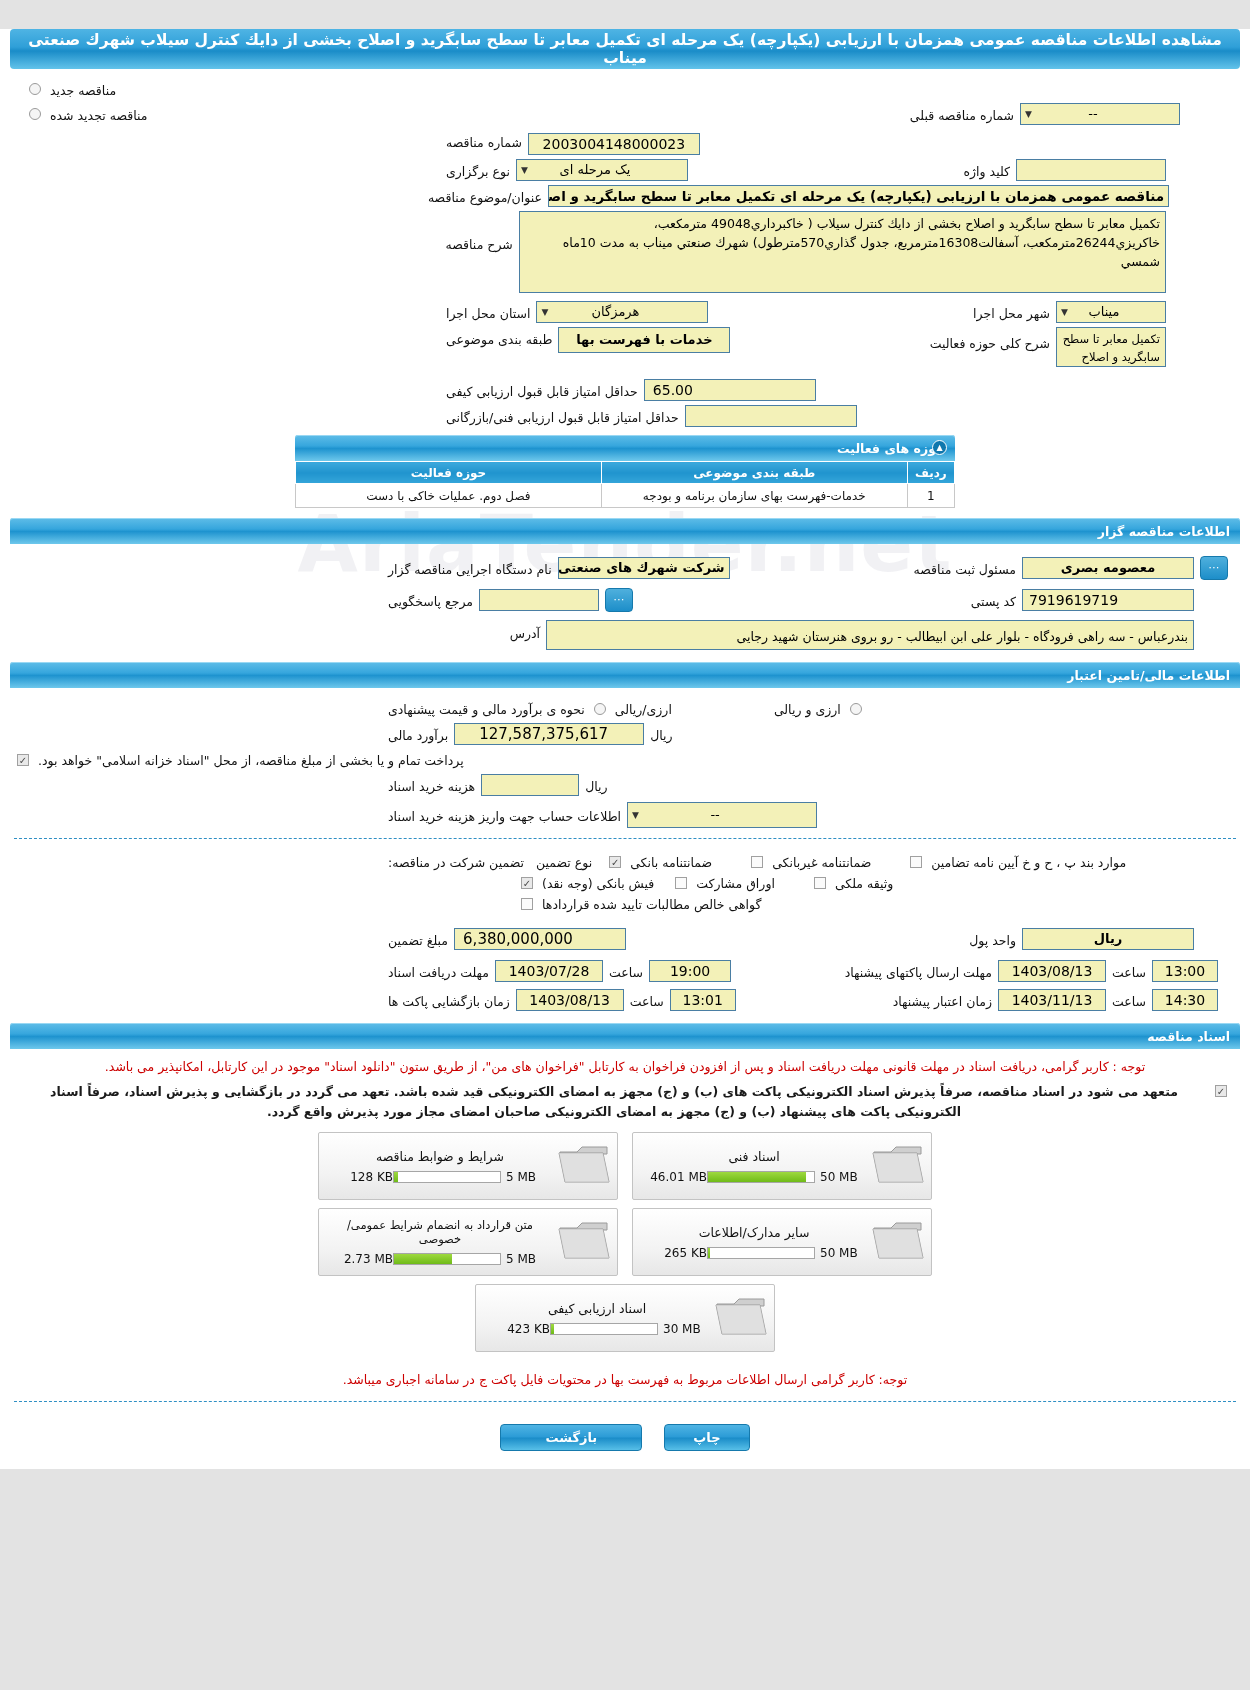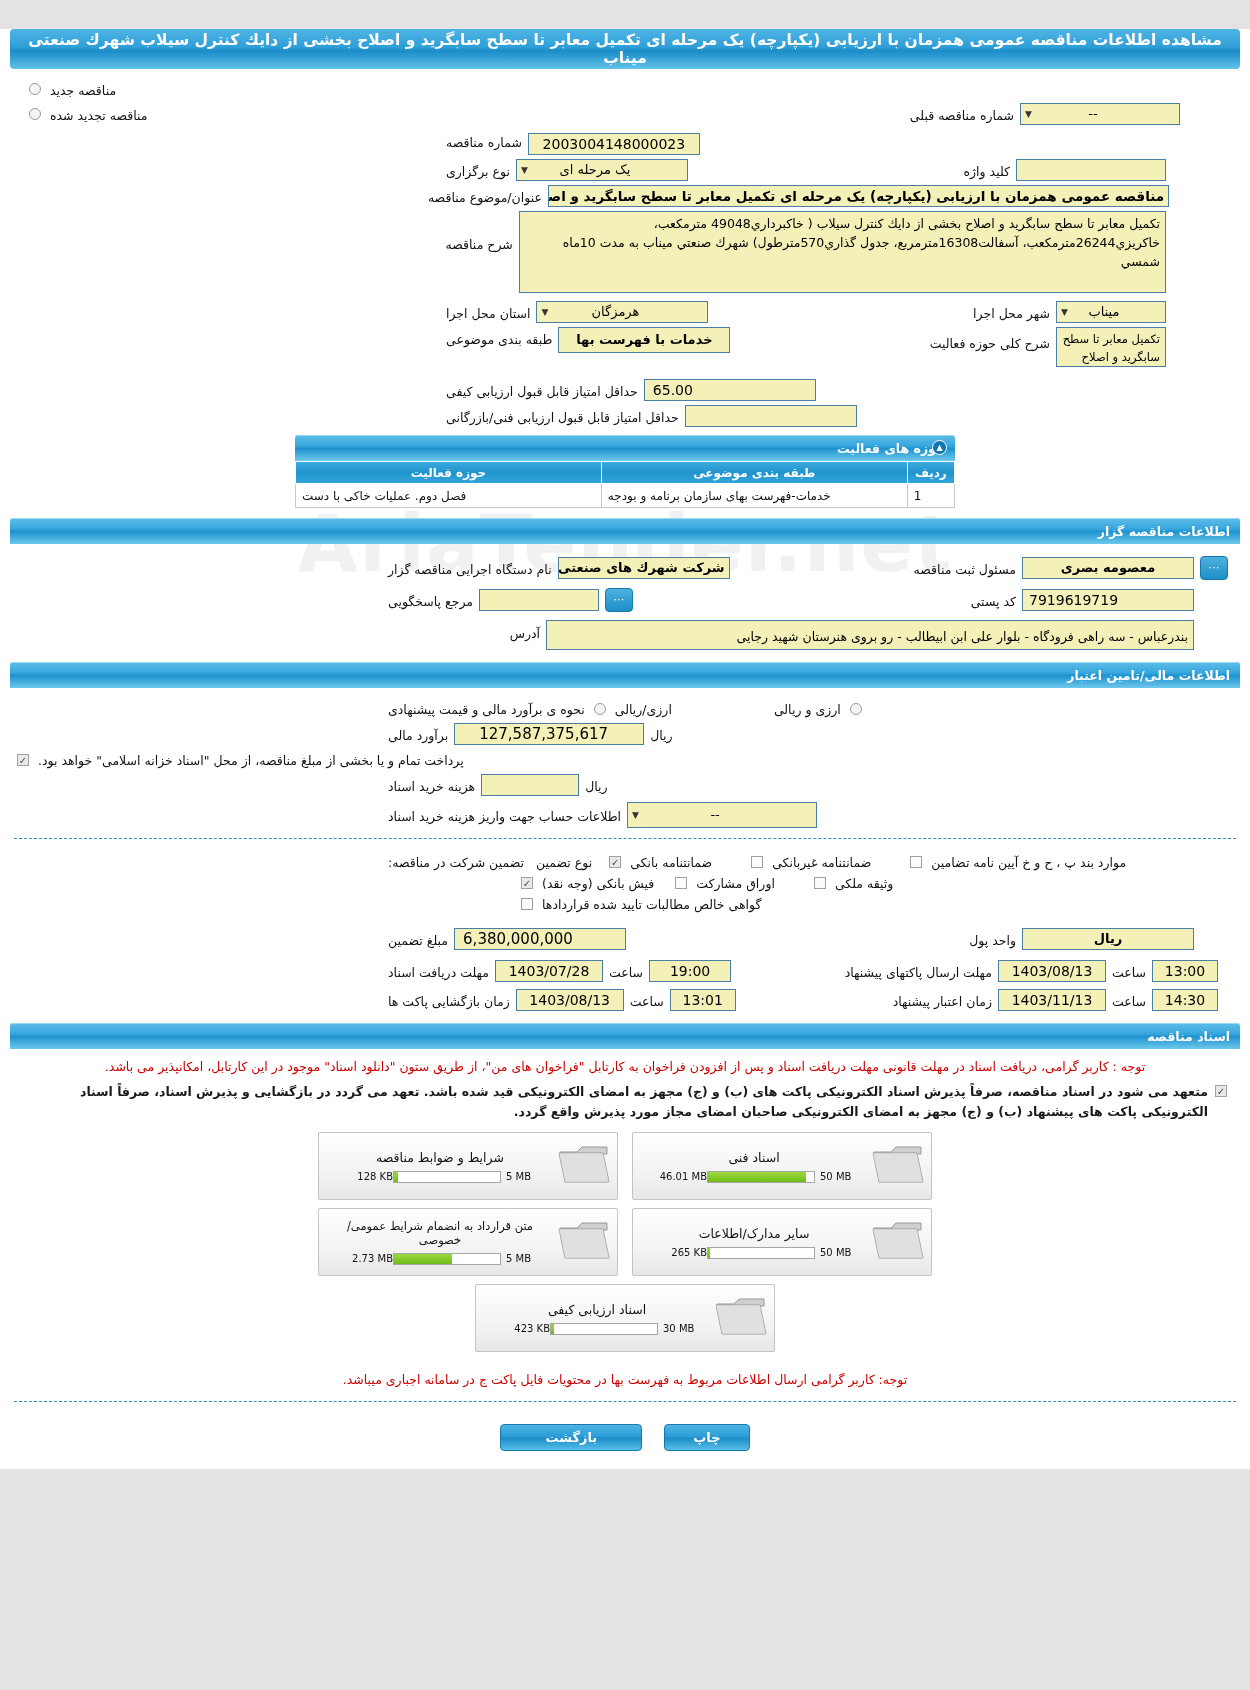--- a/index.html
+++ b/index.html
@@ -155,21 +155,21 @@
     color: #fff;
     font-weight: bold;
     border: 1px solid #ffffff;
     height: 22px;
     padding: 0 6px;
   }
   table.grid td {
     border: 1px solid #c8c8c8;
     height: 24px;
     padding: 0 6px;
-    text-align: left;
+    text-align: center;
     color: #111;
   }
 
   .divider {
     border-top: 1px dashed #2f8fc4;
     margin: 8px 14px;
     height: 0;
   }
 
   
@@ -181,42 +181,42 @@
     background: linear-gradient(to bottom, #ffffff 0%, #f3f3f3 60%, #e7e7e7 100%);
     display: flex;
     align-items: center;
     padding: 4px 6px;
     border-radius: 2px;
   }
   .doc .folder { width: 56px; flex: 0 0 56px; }
   .doc .body { flex: 1; padding: 0 6px; }
   .doc .dtitle { font-size: 12.5px; text-align: center; margin-bottom: 6px; color: #111; }
   .doc .prog {
-    display: flex; align-items: flex-start; gap: 0;
+    display: flex; align-items: center; gap: 0;
     direction: ltr;
-    font-size: 10px;
+    font-size: 12px;
     color: #111;
   }
   .doc .prog .sz { width: 62px; text-align: right; padding-left: 4px; direction: ltr; }
   .doc .prog .max { width: 48px; text-align: left; padding-left: 5px; }
   .doc .track {
     flex: 1;
     height: 12px;
     border: 1px solid #a6a6a6;
     background: #ffffff;
     position: relative;
     overflow: hidden;
   }
   .doc .fill {
     position: absolute; left: 0; top: 0; bottom: 0;
     background: linear-gradient(to bottom, #9ed93f, #6fbb18);
   }
 
   .note-red { color: #cc0000; font-size: 12.5px; text-align: center; padding: 4px 20px; line-height: 19px; }
-  .note-line { font-size: 12.5px; padding: 2px 20px; line-height: 20px; text-align: right; }
+  .note-line { font-size: 12.5px; padding: 2px 20px; line-height: 20px; text-align: center; }
 
   .footer-btns { display: flex; justify-content: center; gap: 22px; padding: 14px 0 8px 0; }
   .btn {
     background: linear-gradient(to bottom, #4fb4e4 0%, #2b9bd6 48%, #1a8cc8 52%, #57bfe8 100%);
     border: 1px solid #1579ac;
     border-radius: 4px;
     color: #fff;
     font-size: 13px;
     font-weight: bold;
     padding: 5px 28px;

